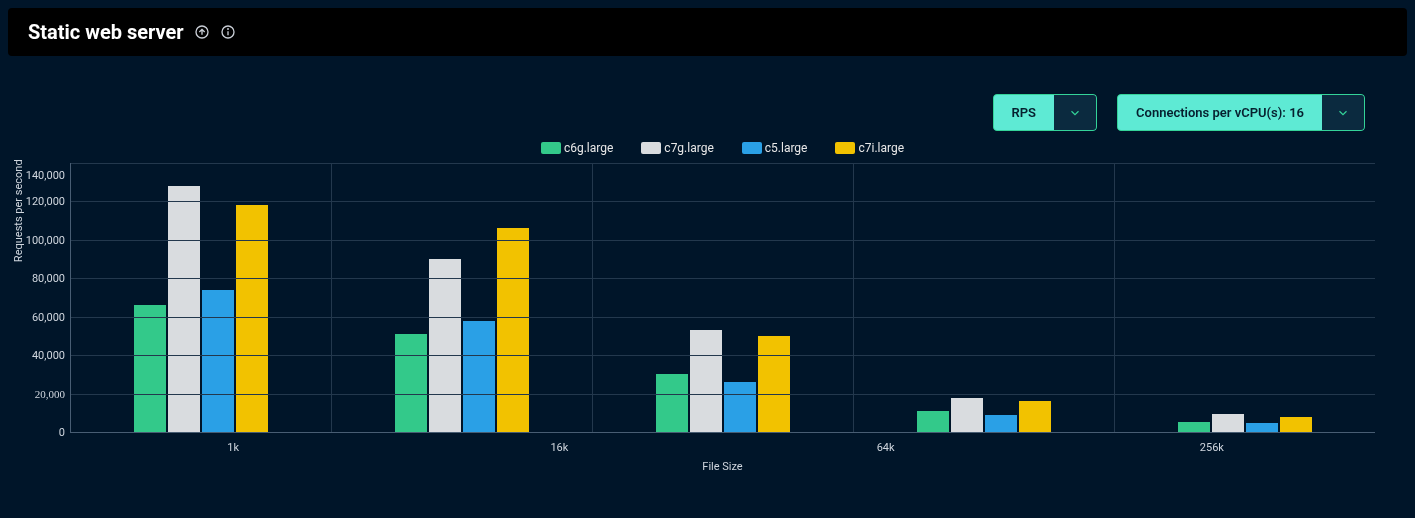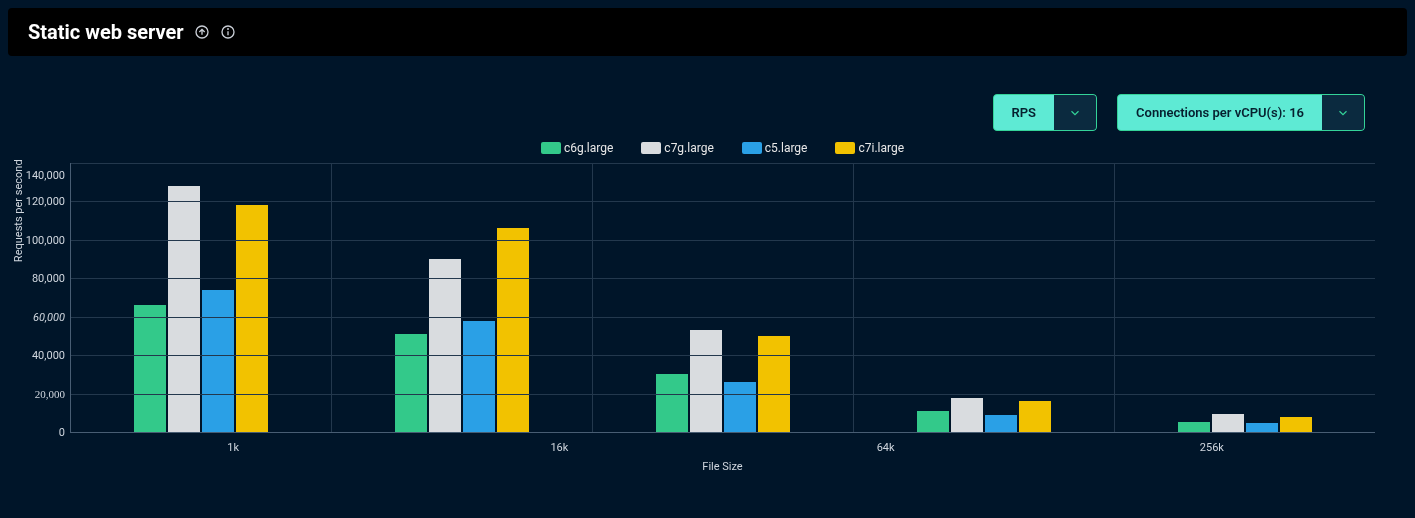--- a/index.html
+++ b/index.html
@@ -238,21 +238,21 @@
           <div class="bar" title="c5.large: 4,500" style="height: 3.21429%; background: rgb(42, 160, 230);"></div>
           <div class="bar" title="c7i.large: 8,000" style="height: 5.71429%; background: rgb(242, 194, 0);"></div>
         </div>
       </div>
   <div class="y-tick" style="top: 100%;">0</div>
       <div class="grid-line" style="top: 85.7143%;"></div>
       <div class="y-tick" style="top: 85.7143%; font-family: Liberation Serif, serif;">20,000</div>
       <div class="grid-line" style="top: 71.4286%;"></div>
       <div class="y-tick" style="top: 71.4286%;">40,000</div>
       <div class="grid-line" style="top: 57.1429%;"></div>
-      <div class="y-tick" style="top: 57.1429%; font-style: italic;">60,000</div>
+      <div class="y-tick" style="top: 57.1429%;">60,000</div>
       <div class="grid-line" style="top: 42.8571%;"></div>
       <div class="y-tick" style="top: 42.8571%;">80,000</div>
       <div class="grid-line" style="top: 28.5714%;"></div>
       <div class="y-tick" style="top: 28.5714%;">100,000</div>
       <div class="grid-line" style="top: 14.2857%;"></div>
       <div class="y-tick" style="top: 14.2857%;">120,000</div>
       <div class="grid-line" style="top: 0%;"></div>
       <div class="y-tick" style="top: 0%; margin-top: 12px;">140,000</div>
     </div>
   <div class="x-ticks" id="xticks">

